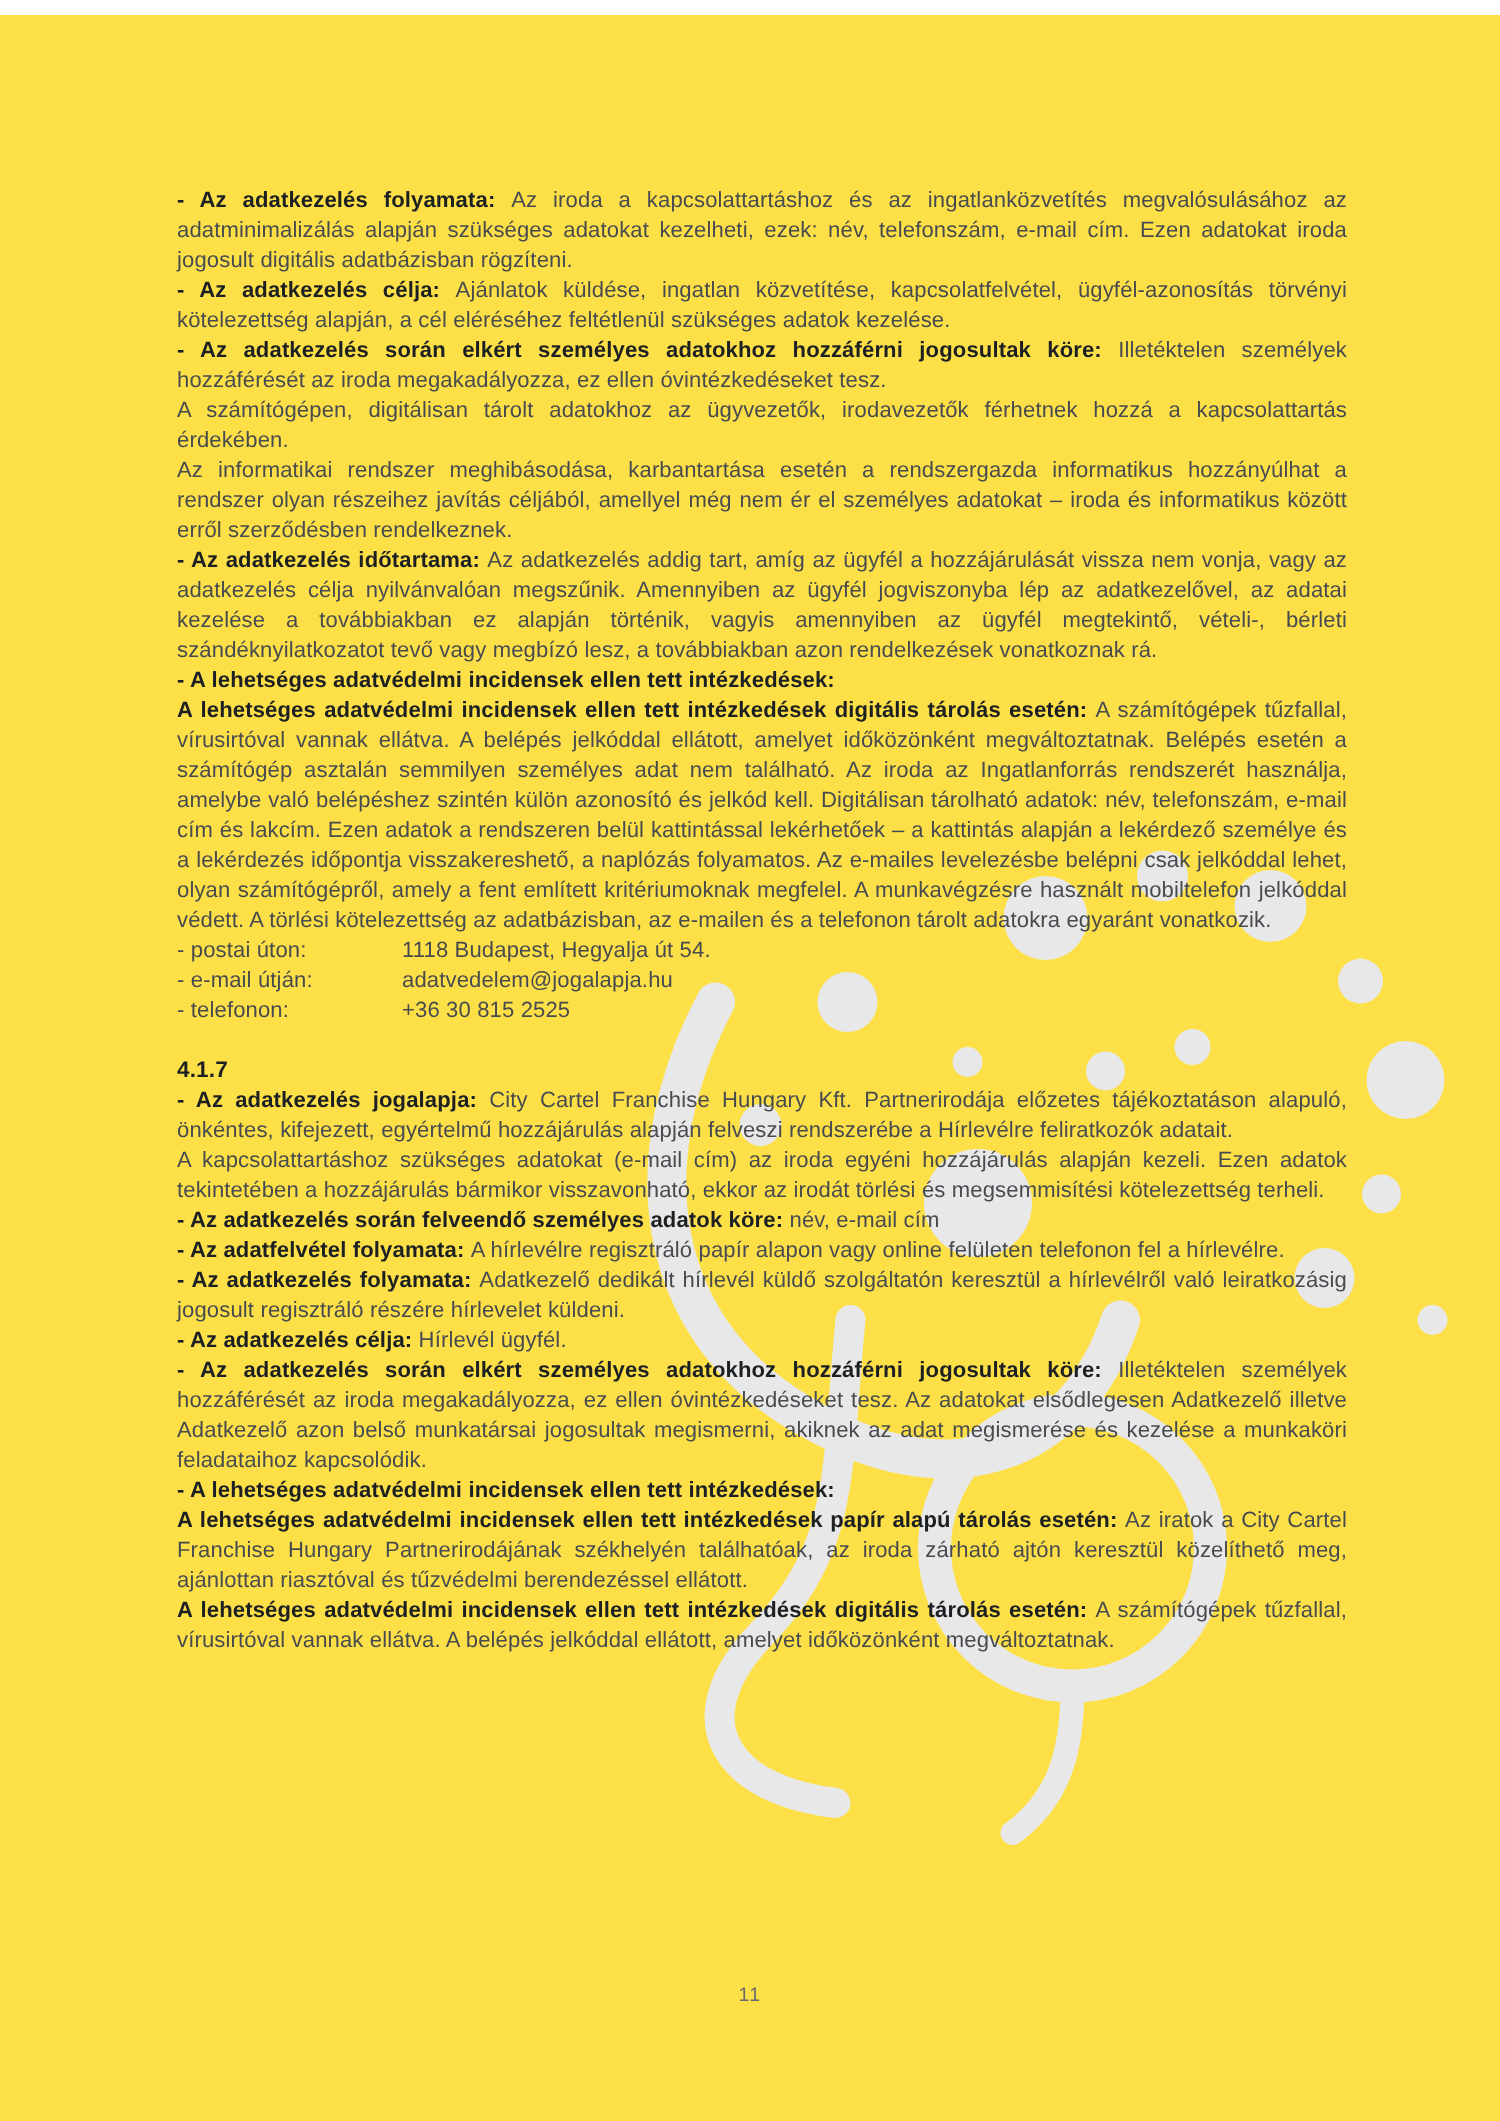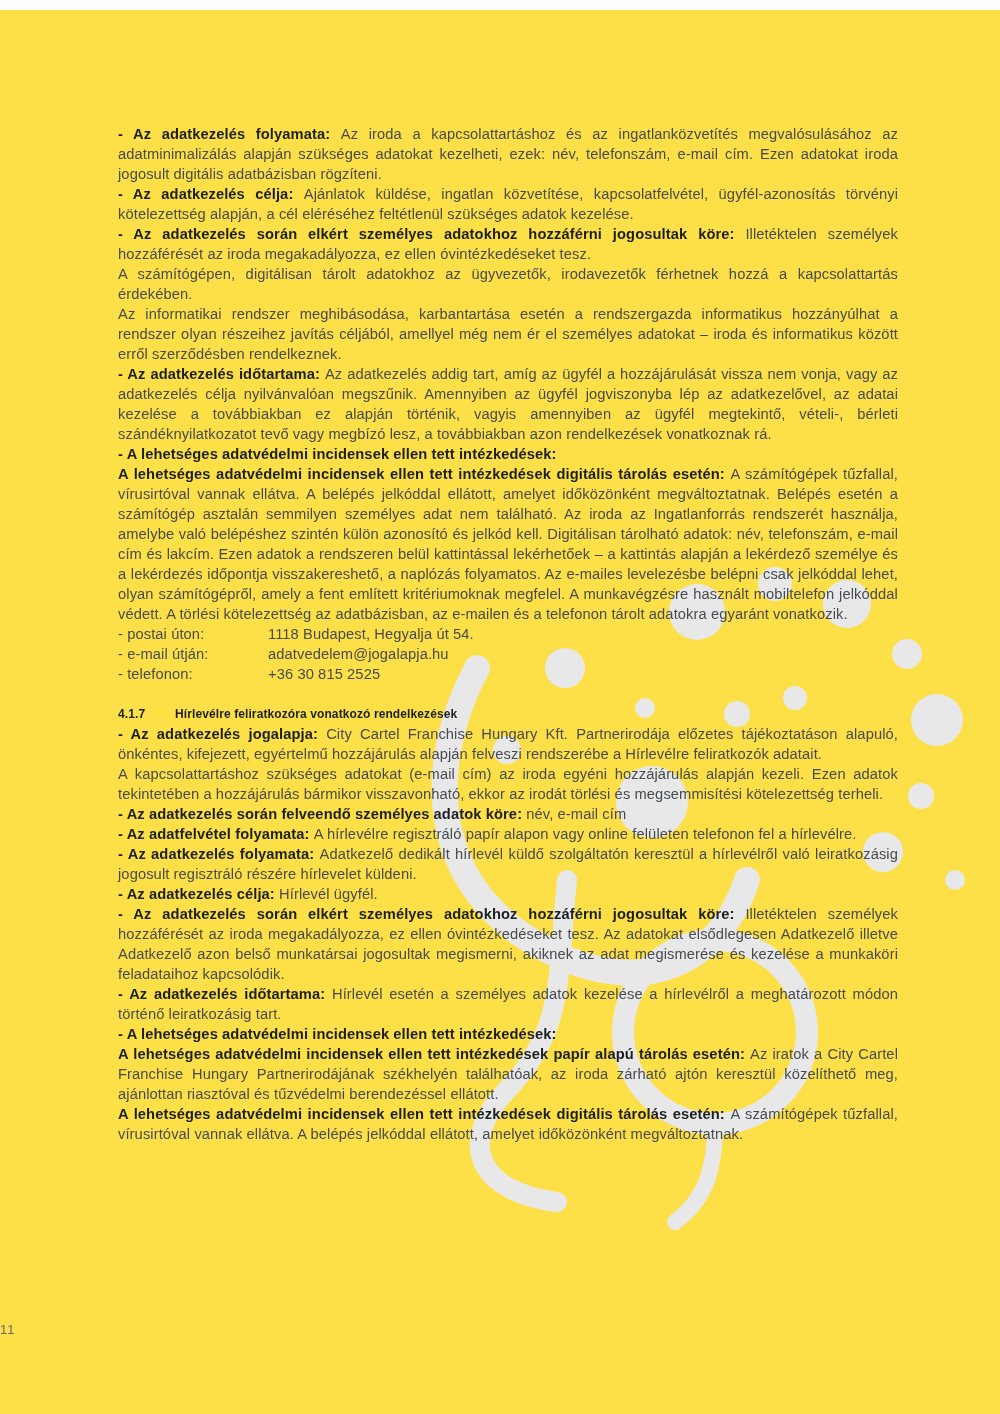--- a/index.html
+++ b/index.html
@@ -25,27 +25,28 @@
   }
   .para{margin:0;}
   .seg{}
   .bold{font-weight:700;color:#1d2023;}
   .contact-row{text-align:left;}
   .contact-label{display:inline-block;width:150px;}
   .contact-value{display:inline-block;}
   .section-heading{
     margin-top:20px;
     font-weight:700;color:#1d2023;
-    font-size:12px;line-height:20px;
+    font-size:15px;line-height:20px;
     display:flex;text-align:left;
   }
   .heading-number{min-width:57px;}
   .heading-title{}
   .page-number{
     position:absolute;left:0;right:0;top:1312px;
+    text-align:center;
     font-size:13px;color:#6a6a6a;letter-spacing:1px;
     z-index:1;
   }
 </style>
 </head>
 <body>
 
 <div class="page">
 
   <svg class="watermark" width="645" height="705" viewBox="0 0 645 705" aria-hidden="true">
@@ -80,30 +81,28 @@
       <p class="para"><span class="seg">A számítógépen, digitálisan tárolt adatokhoz az ügyvezetők, irodavezetők férhetnek hozzá a kapcsolattartás érdekében.</span></p>
       <p class="para"><span class="seg">Az informatikai rendszer meghibásodása, karbantartása esetén a rendszergazda informatikus hozzányúlhat a rendszer olyan részeihez javítás céljából, amellyel még nem ér el személyes adatokat – iroda és informatikus között erről szerződésben rendelkeznek.</span></p>
       <p class="para"><span class="seg bold">- Az adatkezelés időtartama: </span><span class="seg">Az adatkezelés addig tart, amíg az ügyfél a hozzájárulását vissza nem vonja, vagy az adatkezelés célja nyilvánvalóan megszűnik. Amennyiben az ügyfél jogviszonyba lép az adatkezelővel, az adatai kezelése a továbbiakban ez alapján történik, vagyis amennyiben az ügyfél megtekintő, vételi-, bérleti szándéknyilatkozatot tevő vagy megbízó lesz, a továbbiakban azon rendelkezések vonatkoznak rá.</span></p>
       <p class="para"><span class="seg bold">- A lehetséges adatvédelmi incidensek ellen tett intézkedések:</span></p>
       <p class="para"><span class="seg bold">A lehetséges adatvédelmi incidensek ellen tett intézkedések digitális tárolás esetén: </span><span class="seg">A számítógépek tűzfallal, vírusirtóval vannak ellátva. A belépés jelkóddal ellátott, amelyet időközönként megváltoztatnak. Belépés esetén a számítógép asztalán semmilyen személyes adat nem található. Az iroda az Ingatlanforrás rendszerét használja, amelybe való belépéshez szintén külön azonosító és jelkód kell. Digitálisan tárolható adatok: név, telefonszám, e-mail cím és lakcím. Ezen adatok a rendszeren belül kattintással lekérhetőek – a kattintás alapján a lekérdező személye és a lekérdezés időpontja visszakereshető, a naplózás folyamatos. Az e-mailes levelezésbe belépni csak jelkóddal lehet, olyan számítógépről, amely a fent említett kritériumoknak megfelel. A munkavégzésre használt mobiltelefon jelkóddal védett. A törlési kötelezettség az adatbázisban, az e-mailen és a telefonon tárolt adatokra egyaránt vonatkozik.</span></p>
       <div class="contact-row"><span class="contact-label">- postai úton:</span><span class="contact-value">1118 Budapest, Hegyalja út 54.</span></div>
       <div class="contact-row"><span class="contact-label">- e-mail útján:</span><span class="contact-value">adatvedelem@jogalapja.hu</span></div>
       <div class="contact-row"><span class="contact-label">- telefonon:</span><span class="contact-value">+36 30 815 2525</span></div>
       <div class="section-heading">
         <span class="heading-number">4.1.7</span>
-        <span class="heading-title">Hírlevélre feliratkozóra vonatkozó rendelkezések</span>
       </div>
       <p class="para"><span class="seg bold">- Az adatkezelés jogalapja: </span><span class="seg">City Cartel Franchise Hungary Kft. Partnerirodája előzetes tájékoztatáson alapuló, önkéntes, kifejezett, egyértelmű hozzájárulás alapján felveszi rendszerébe a Hírlevélre feliratkozók adatait.</span></p>
       <p class="para"><span class="seg">A kapcsolattartáshoz szükséges adatokat (e-mail cím) az iroda egyéni hozzájárulás alapján kezeli. Ezen adatok tekintetében a hozzájárulás bármikor visszavonható, ekkor az irodát törlési és megsemmisítési kötelezettség terheli.</span></p>
       <p class="para"><span class="seg bold">- Az adatkezelés során felveendő személyes adatok köre: </span><span class="seg">név, e-mail cím</span></p>
       <p class="para"><span class="seg bold">- Az adatfelvétel folyamata: </span><span class="seg">A hírlevélre regisztráló papír alapon vagy online felületen telefonon fel a hírlevélre.</span></p>
       <p class="para"><span class="seg bold">- Az adatkezelés folyamata: </span><span class="seg">Adatkezelő dedikált hírlevél küldő szolgáltatón keresztül a hírlevélről való leiratkozásig jogosult regisztráló részére hírlevelet küldeni.</span></p>
       <p class="para"><span class="seg bold">- Az adatkezelés célja: </span><span class="seg">Hírlevél ügyfél.</span></p>
       <p class="para"><span class="seg bold">- Az adatkezelés során elkért személyes adatokhoz hozzáférni jogosultak köre: </span><span class="seg">Illetéktelen személyek hozzáférését az iroda megakadályozza, ez ellen óvintézkedéseket tesz. Az adatokat elsődlegesen Adatkezelő illetve Adatkezelő azon belső munkatársai jogosultak megismerni, akiknek az adat megismerése és kezelése a munkaköri feladataihoz kapcsolódik.</span></p>
-      <p class="para"><span class="seg bold">- Az adatkezelés időtartama: </span><span class="seg">Hírlevél esetén a személyes adatok kezelése a hírlevélről a meghatározott módon történő leiratkozásig tart.</span></p>
       <p class="para"><span class="seg bold">- A lehetséges adatvédelmi incidensek ellen tett intézkedések:</span></p>
       <p class="para"><span class="seg bold">A lehetséges adatvédelmi incidensek ellen tett intézkedések papír alapú tárolás esetén: </span><span class="seg">Az iratok a City Cartel Franchise Hungary Partnerirodájának székhelyén találhatóak, az iroda zárható ajtón keresztül közelíthető meg, ajánlottan riasztóval és tűzvédelmi berendezéssel ellátott.</span></p>
       <p class="para"><span class="seg bold">A lehetséges adatvédelmi incidensek ellen tett intézkedések digitális tárolás esetén: </span><span class="seg">A számítógépek tűzfallal, vírusirtóval vannak ellátva. A belépés jelkóddal ellátott, amelyet időközönként megváltoztatnak.</span></p>
     </div>
 
   <div class="page-number">11</div>
 
 </div>
 
 </body></html>

